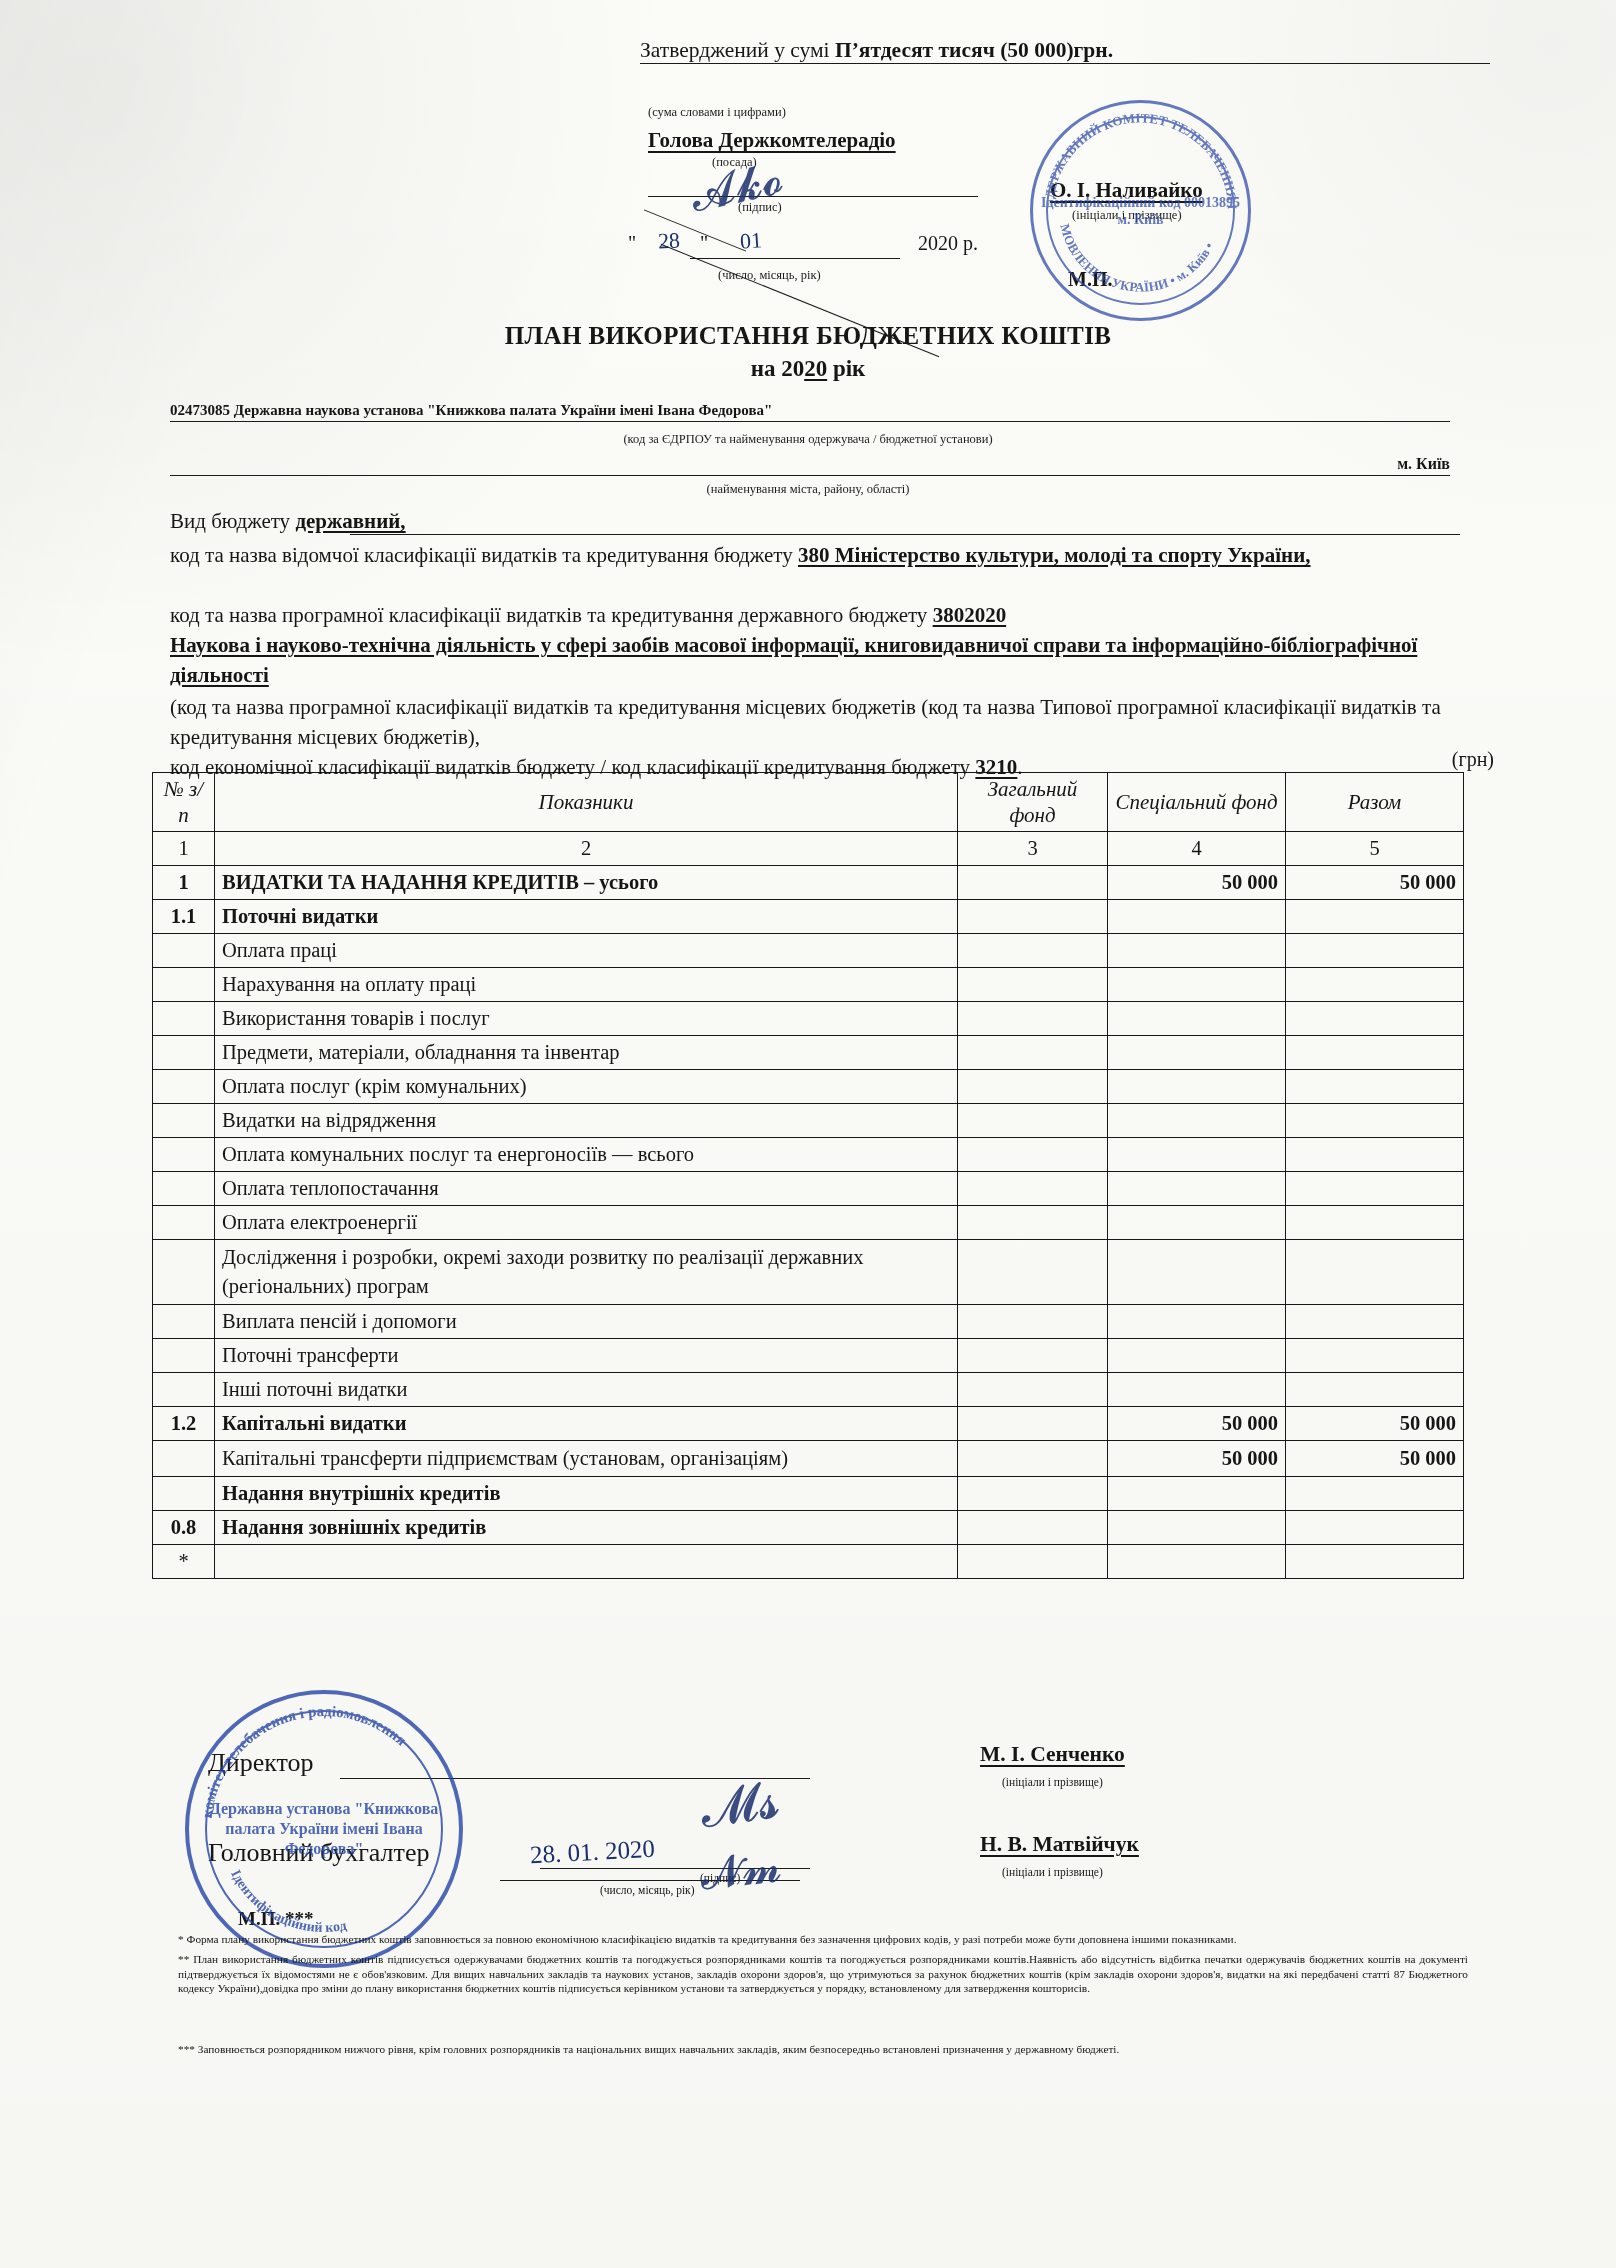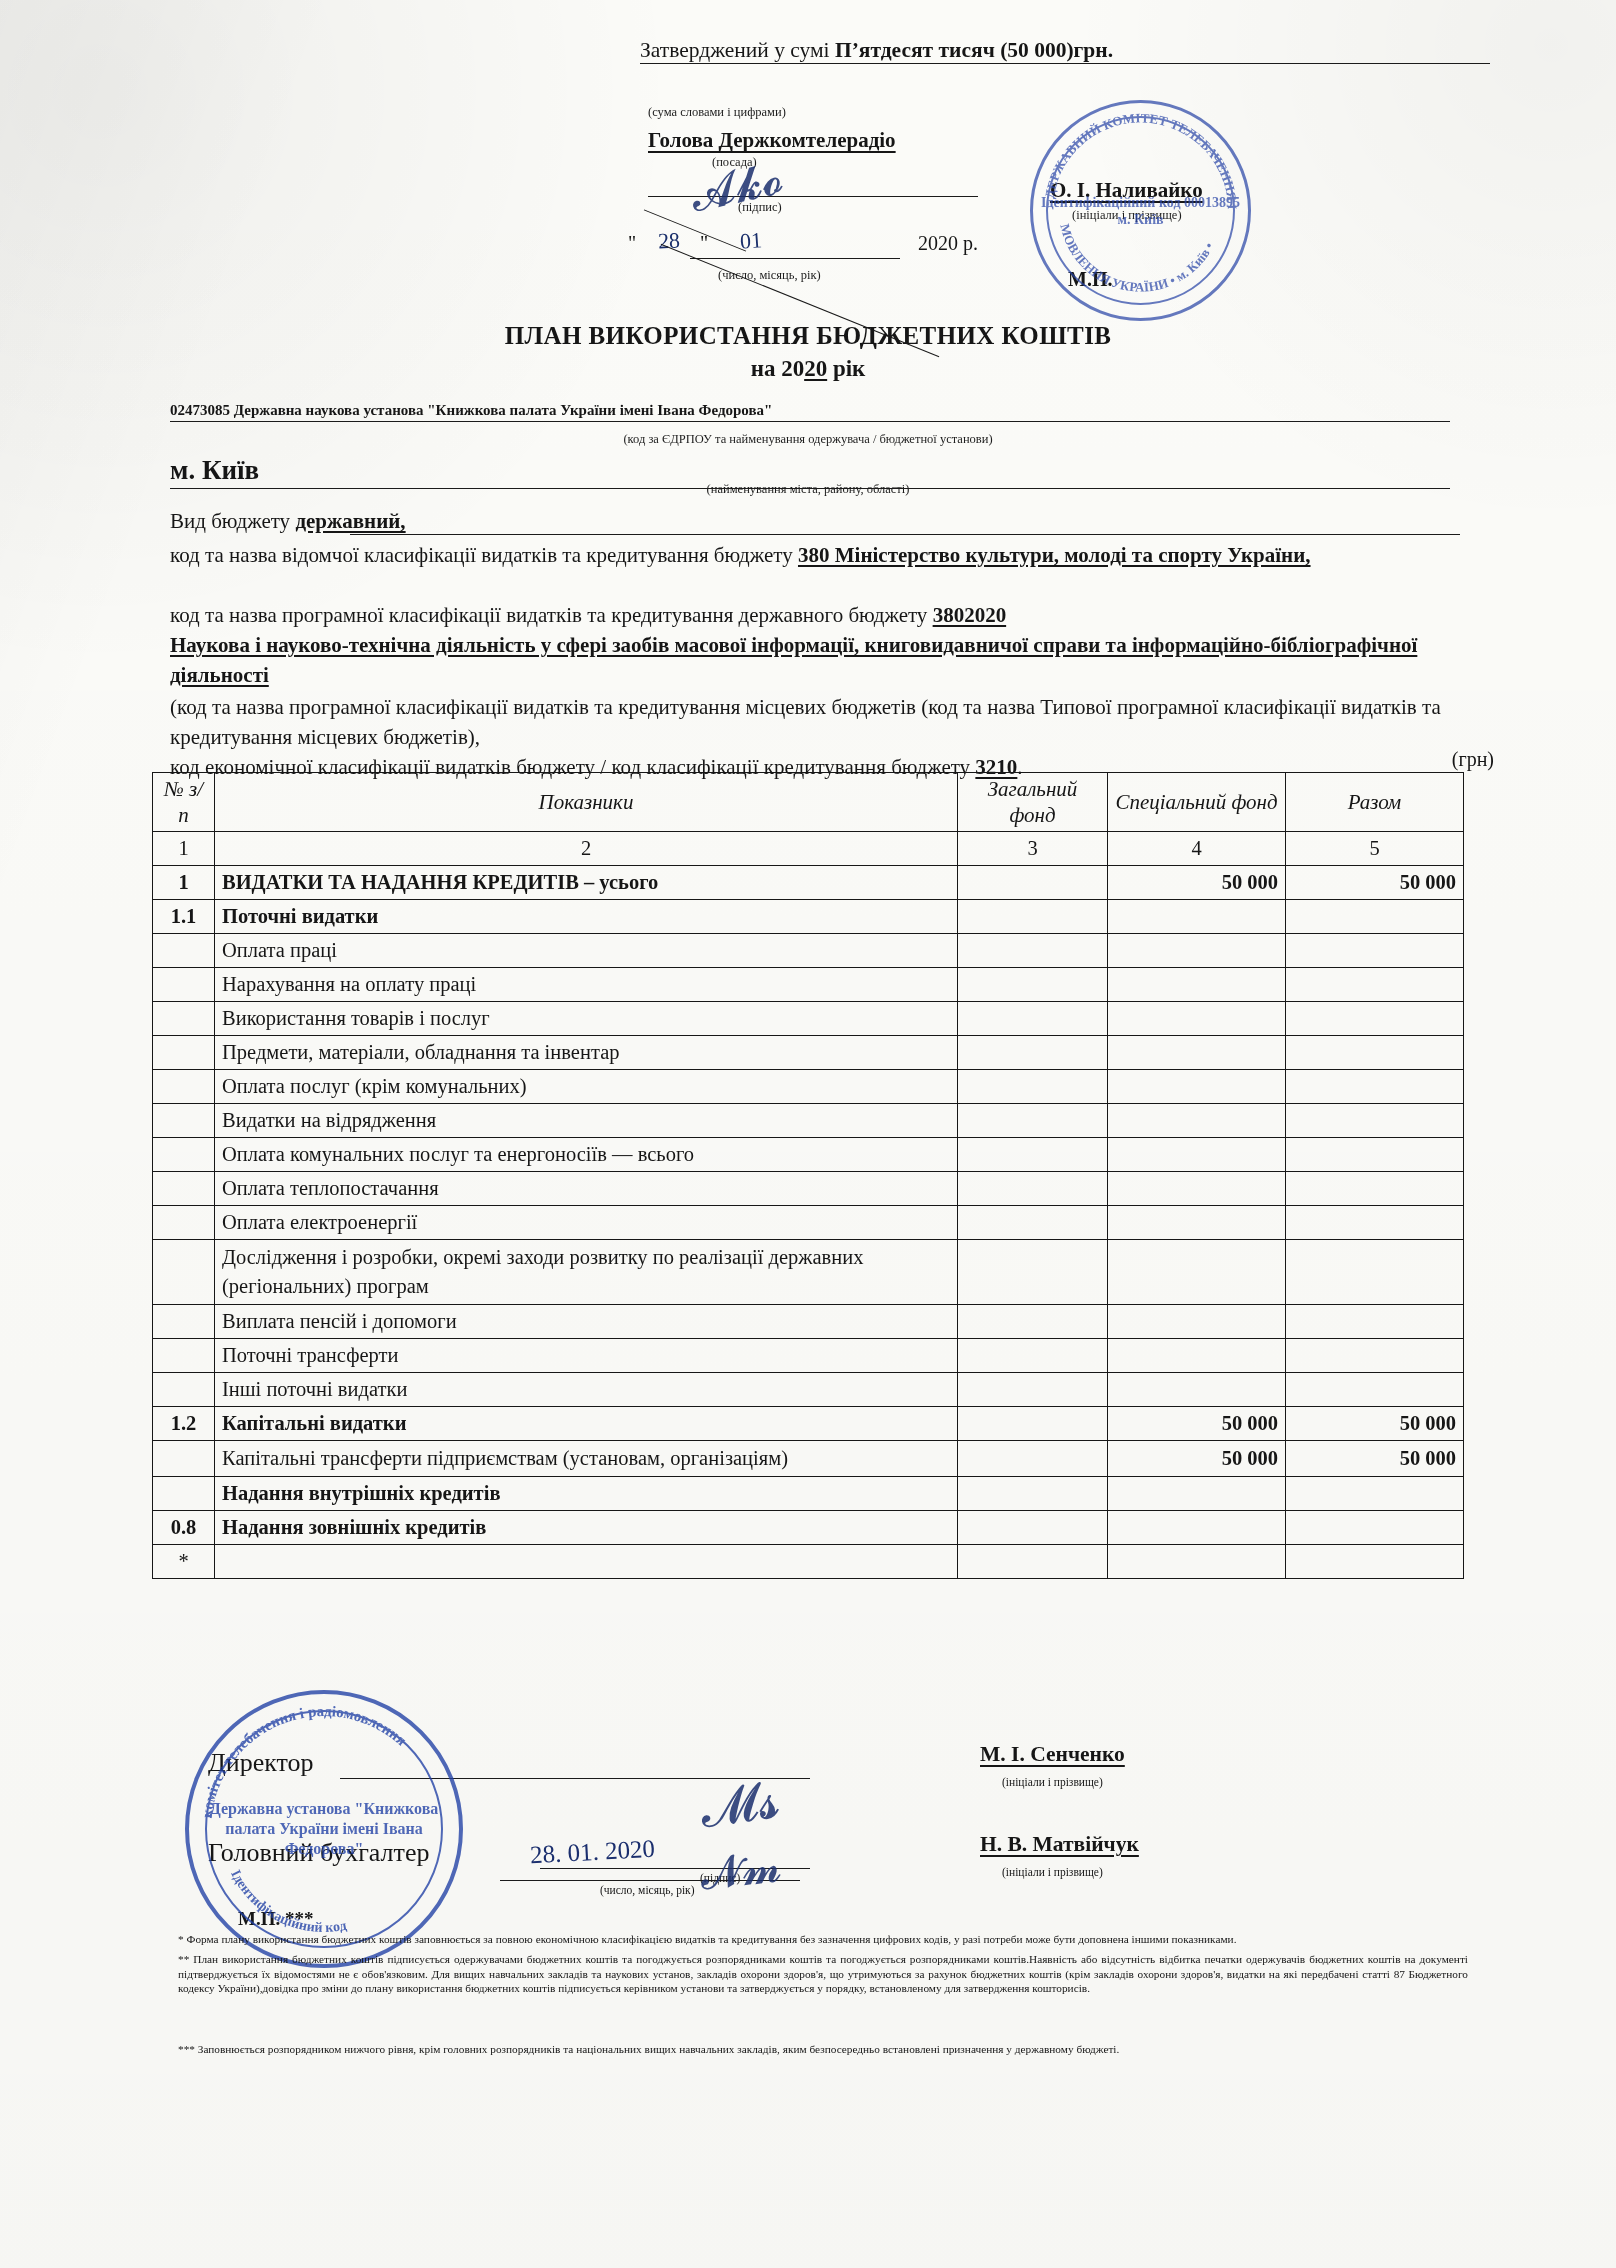--- a/index.html
+++ b/index.html
@@ -61,21 +61,21 @@
     font-size:23px;font-weight:bold;
   }
   .doc-sub u{text-decoration:underline;text-underline-offset:3px;}
 
   
   .org{
     position:absolute;left:170px;top:402px;width:1280px;font-size:15px;font-weight:bold;
     border-bottom:1.4px solid #1b1b1b;padding-bottom:2px;
   }
   .city{
-    position:absolute;left:170px;top:455px;width:1280px;font-size:27px;font-weight:bold;text-align:left;
+    position:absolute;left:170px;top:455px;width:1280px;font-size:16px;font-weight:bold;text-align:right;
     border-bottom:1.4px solid #1b1b1b;padding-bottom:2px;
   }
   .para{position:absolute;font-size:21px;line-height:30px;}
   .bold{font-weight:bold;}
   .ul{text-decoration:underline;text-underline-offset:3px;}
   .grn{position:absolute;right:122px;top:748px;font-size:20px;}
 
   
   table.main{
     position:absolute;left:152px;top:772px;width:1312px;

